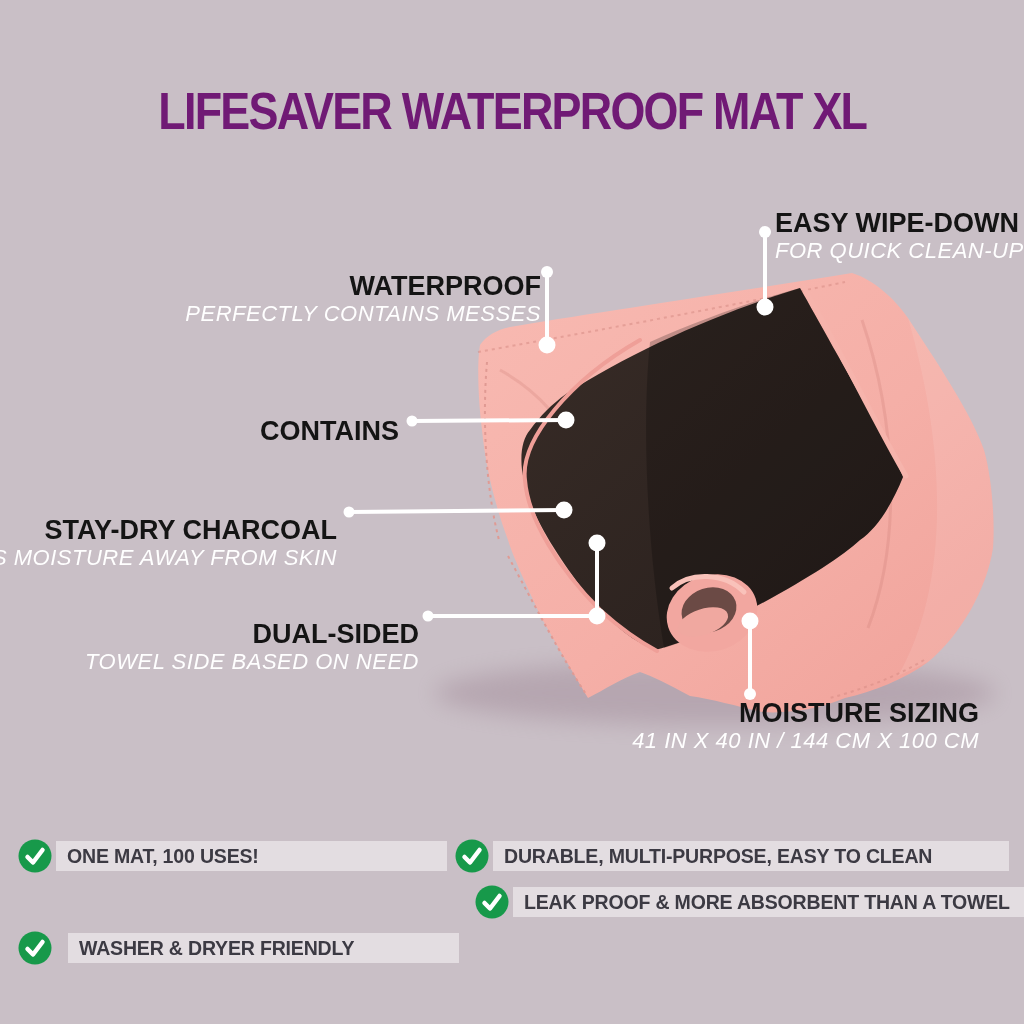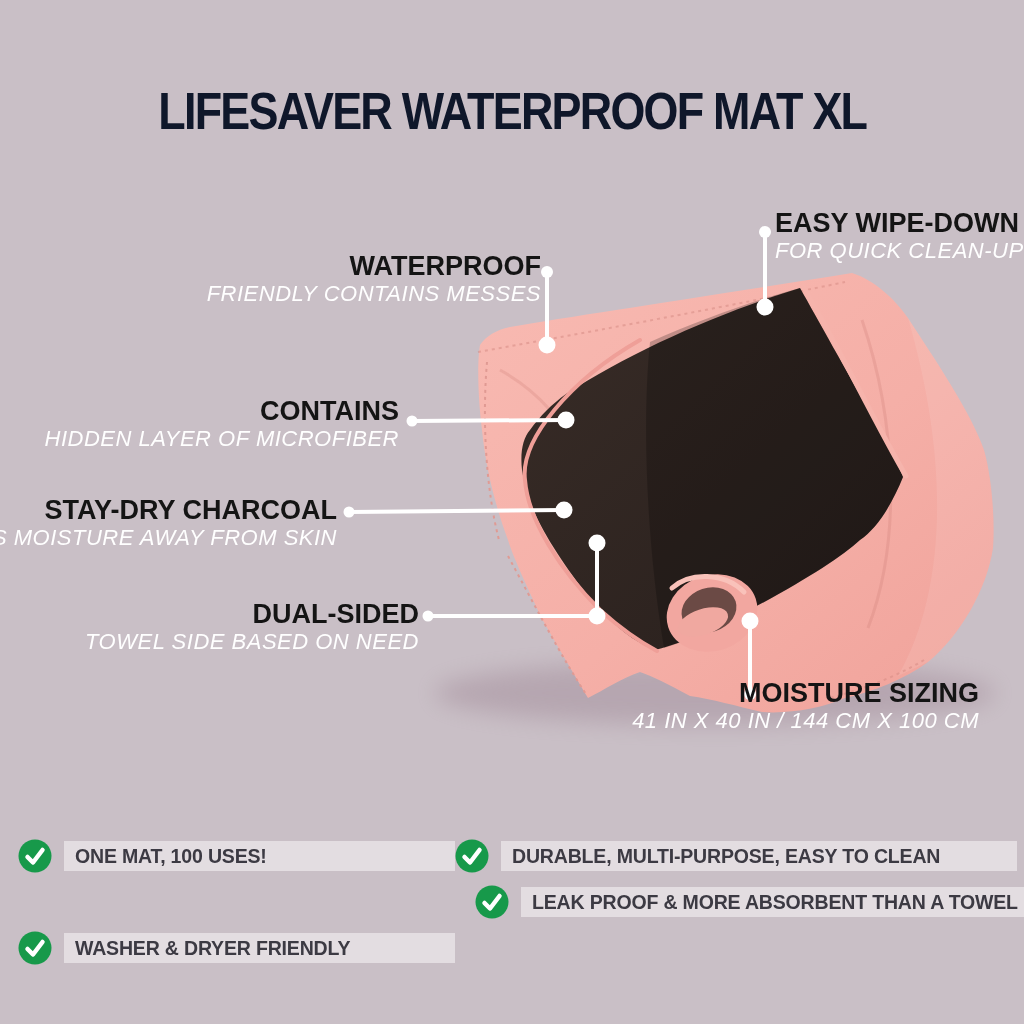--- a/index.html
+++ b/index.html
@@ -8,45 +8,45 @@
     width:1024px;height:1024px;
     background:#c9bfc6;
     overflow:hidden;
     font-family:"Liberation Sans", sans-serif;
   }
   
   .page-title{
     position:absolute;left:0;right:0;top:86px;
     margin:0;text-align:center;
     font-size:51px;line-height:51px;font-weight:800;
-    letter-spacing:-2px;color:#0f172a;white-space:nowrap;
+    letter-spacing:-2px;color:#701a75;white-space:nowrap;
   }
   .page-title span{display:inline-block;transform:scaleX(0.88);transform-origin:center;}
   
   .mat-svg{position:absolute;left:0;top:0;}
   
   .callout{position:absolute;white-space:nowrap;}
   .co-title{font-size:27px;line-height:30px;font-weight:800;color:#141414;letter-spacing:0;}
   .co-sub{font-size:22px;line-height:26px;font-style:italic;font-weight:400;color:#ffffff;letter-spacing:0.5px;}
-  .co-right{text-align:right;}
+  .co-right{text-align:right;margin-top:20px;}
   .co-left{text-align:left;}
   .co-waterproof{top:251px;right:483px;}
   .co-easy{top:208px;left:775px;}
   .co-absorbent{top:396px;right:625px;}
   .co-staydry{top:495px;right:687px;}
   .co-dual{top:599px;right:605px;}
   .co-sizing{top:678px;right:45px;}
   
   .benefit-row{position:absolute;display:flex;align-items:center;height:34px;}
-  .b-l1{left:18px;top:839px;} .b-l2{left:18px;top:885px;} .b-l3{left:18px;top:931px;}
+  .b-l1{left:18px;top:839px;} .b-l2{left:18px;top:885px;} .b-l3{left:18px;top:931px;gap:12px;}
   .b-r1{left:455px;top:839px;} .b-r2{left:475px;top:885px;justify-content:center;} .b-r3{left:455px;top:931px;}
   .check{width:34px;height:34px;flex:0 0 34px;display:block;}
   .strip{
     height:30px;display:flex;align-items:center;
-    background:#e3dde1;margin-left:12px;padding-left:11px;
+    background:#e3dde1;margin-left:4px;padding-left:11px;
     font-size:21px;font-weight:800;color:#3c3a43;letter-spacing:-0.2px;
     white-space:nowrap;overflow:visible;
   }
   .strip-left{width:380px;}
   .strip-right{width:505px;}
   .strip span{display:inline-block;transform:scaleX(0.93);transform-origin:left center;}
 </style>
 </head>
 <body>
 
@@ -164,29 +164,28 @@
       <g>
         <line x1="750" y1="621" x2="750" y2="694"></line>
         <circle cx="750" cy="621" r="8.5" stroke="none"></circle>
         <circle cx="750" cy="694" r="6" stroke="none"></circle>
       </g>
     </g>
   </svg>
 
   <div class="callout co-right co-waterproof">
     <div class="co-title">WATERPROOF</div>
-    <div class="co-sub">FRIENDLY CONTAINS MESSES</div>
+    <div class="co-sub">PERFECTLY CONTAINS MESSES</div>
   </div>
   <div class="callout co-left co-easy">
     <div class="co-title">EASY WIPE-DOWN</div>
     <div class="co-sub">FOR QUICK CLEAN-UPS</div>
   </div>
   <div class="callout co-right co-absorbent">
     <div class="co-title">CONTAINS</div>
-    <div class="co-sub">HIDDEN LAYER OF MICROFIBER</div>
   </div>
   <div class="callout co-right co-staydry">
     <div class="co-title">STAY-DRY CHARCOAL</div>
     <div class="co-sub">KEEPS MOISTURE AWAY FROM SKIN</div>
   </div>
   <div class="callout co-right co-dual">
     <div class="co-title">DUAL-SIDED</div>
     <div class="co-sub">TOWEL SIDE BASED ON NEED</div>
   </div>
   <div class="callout co-right co-sizing">

